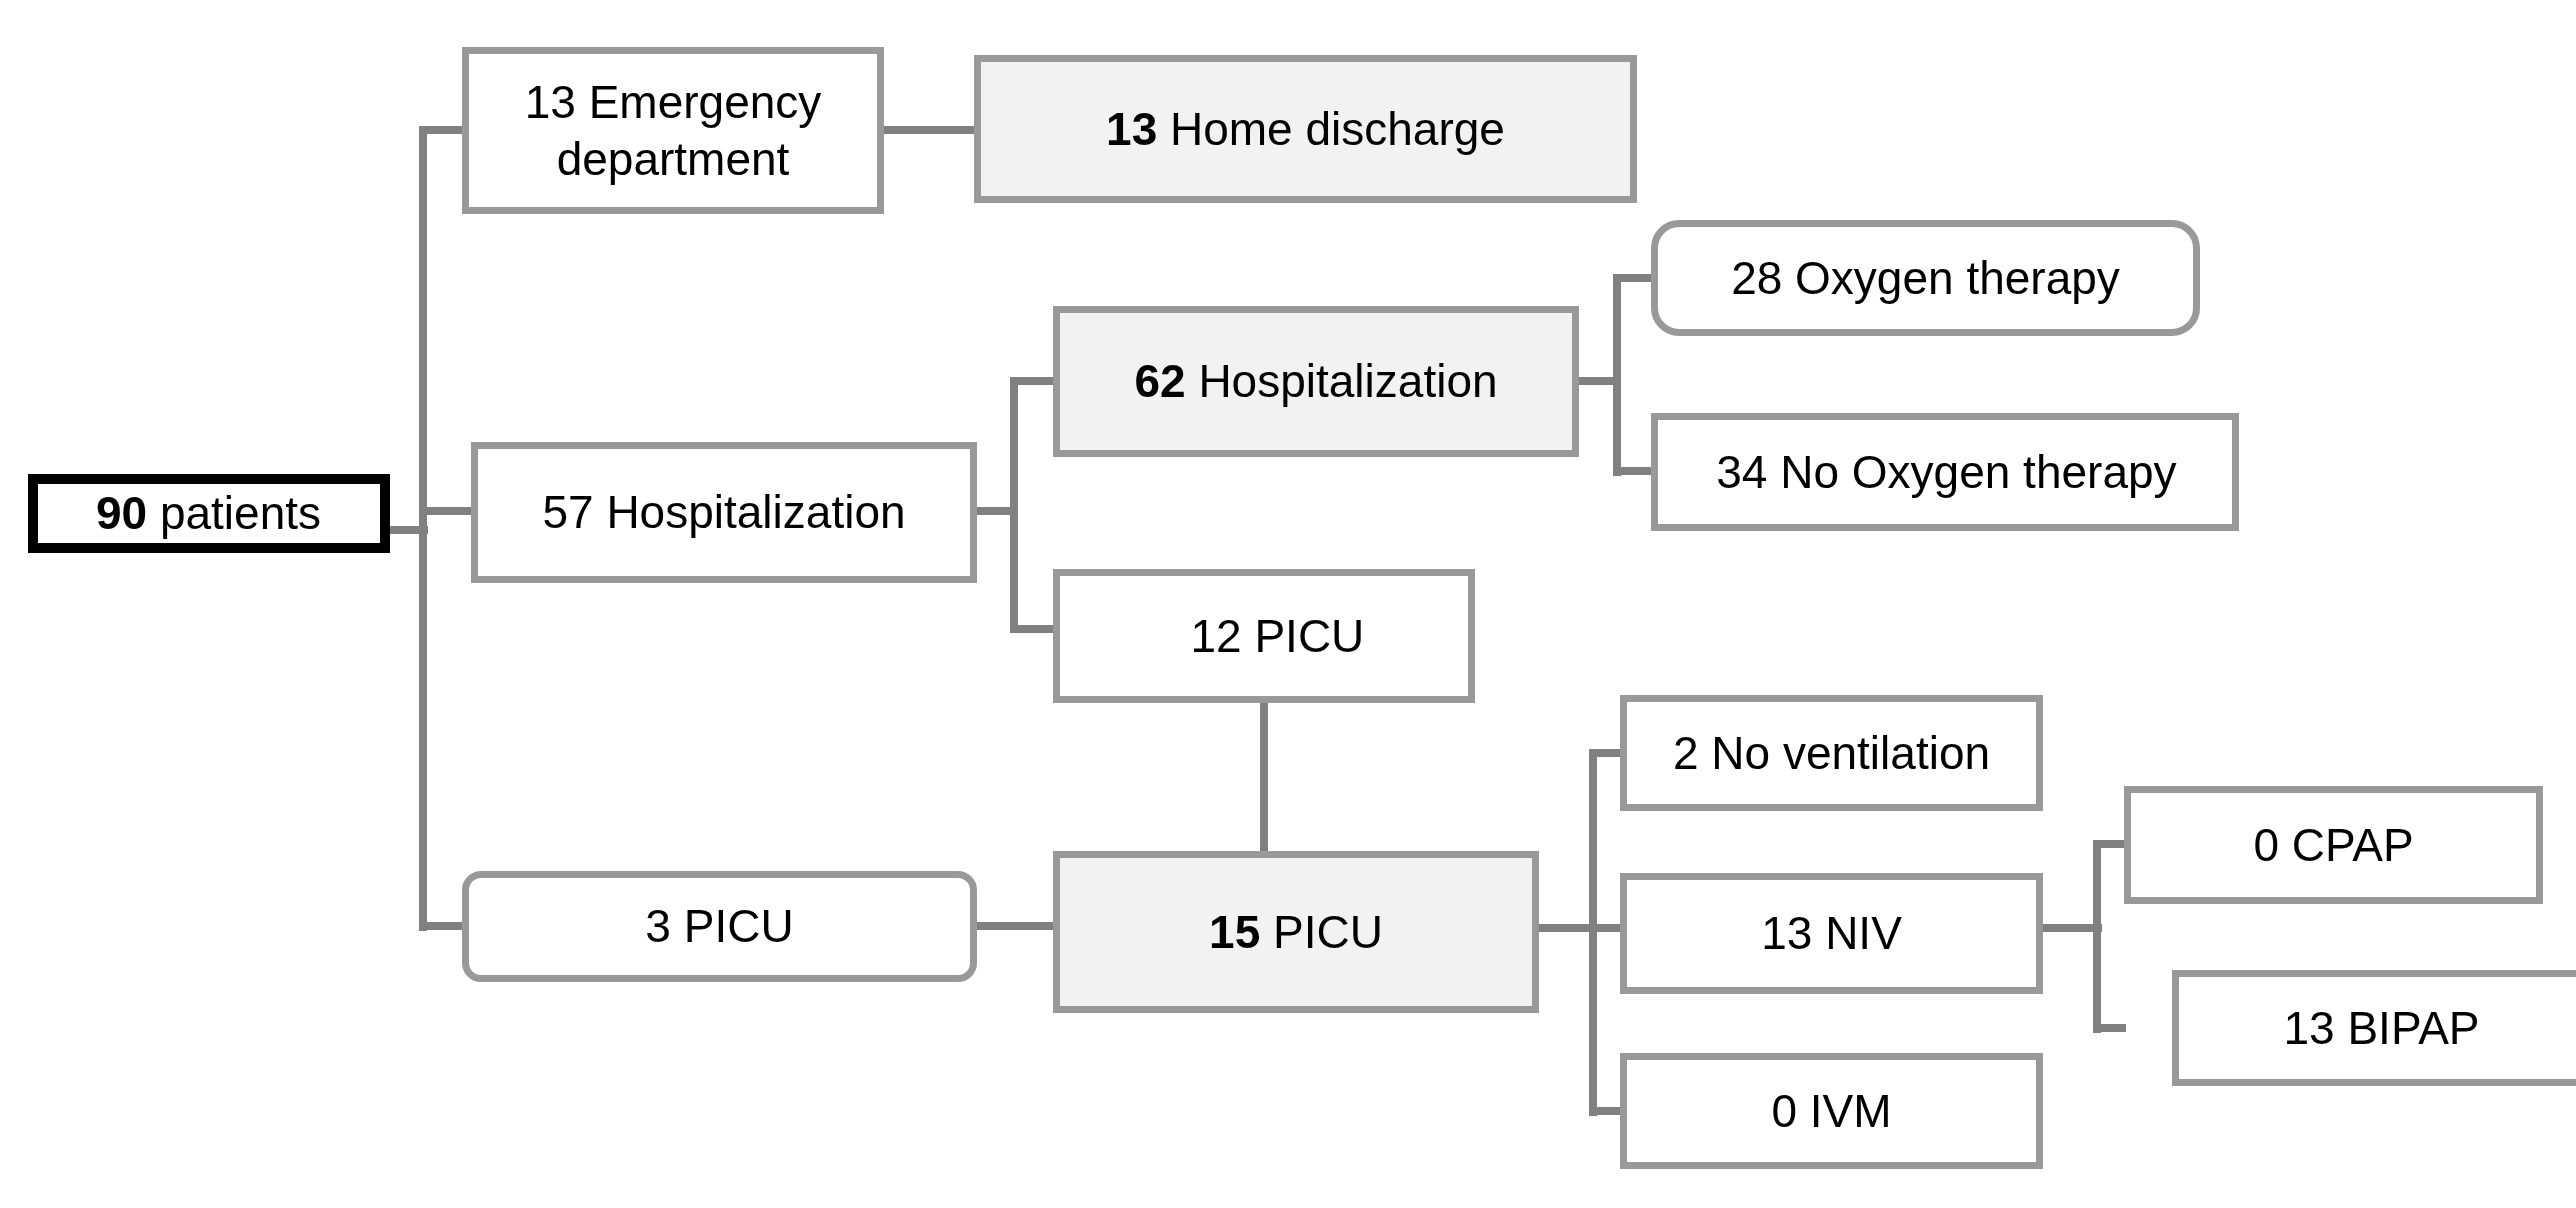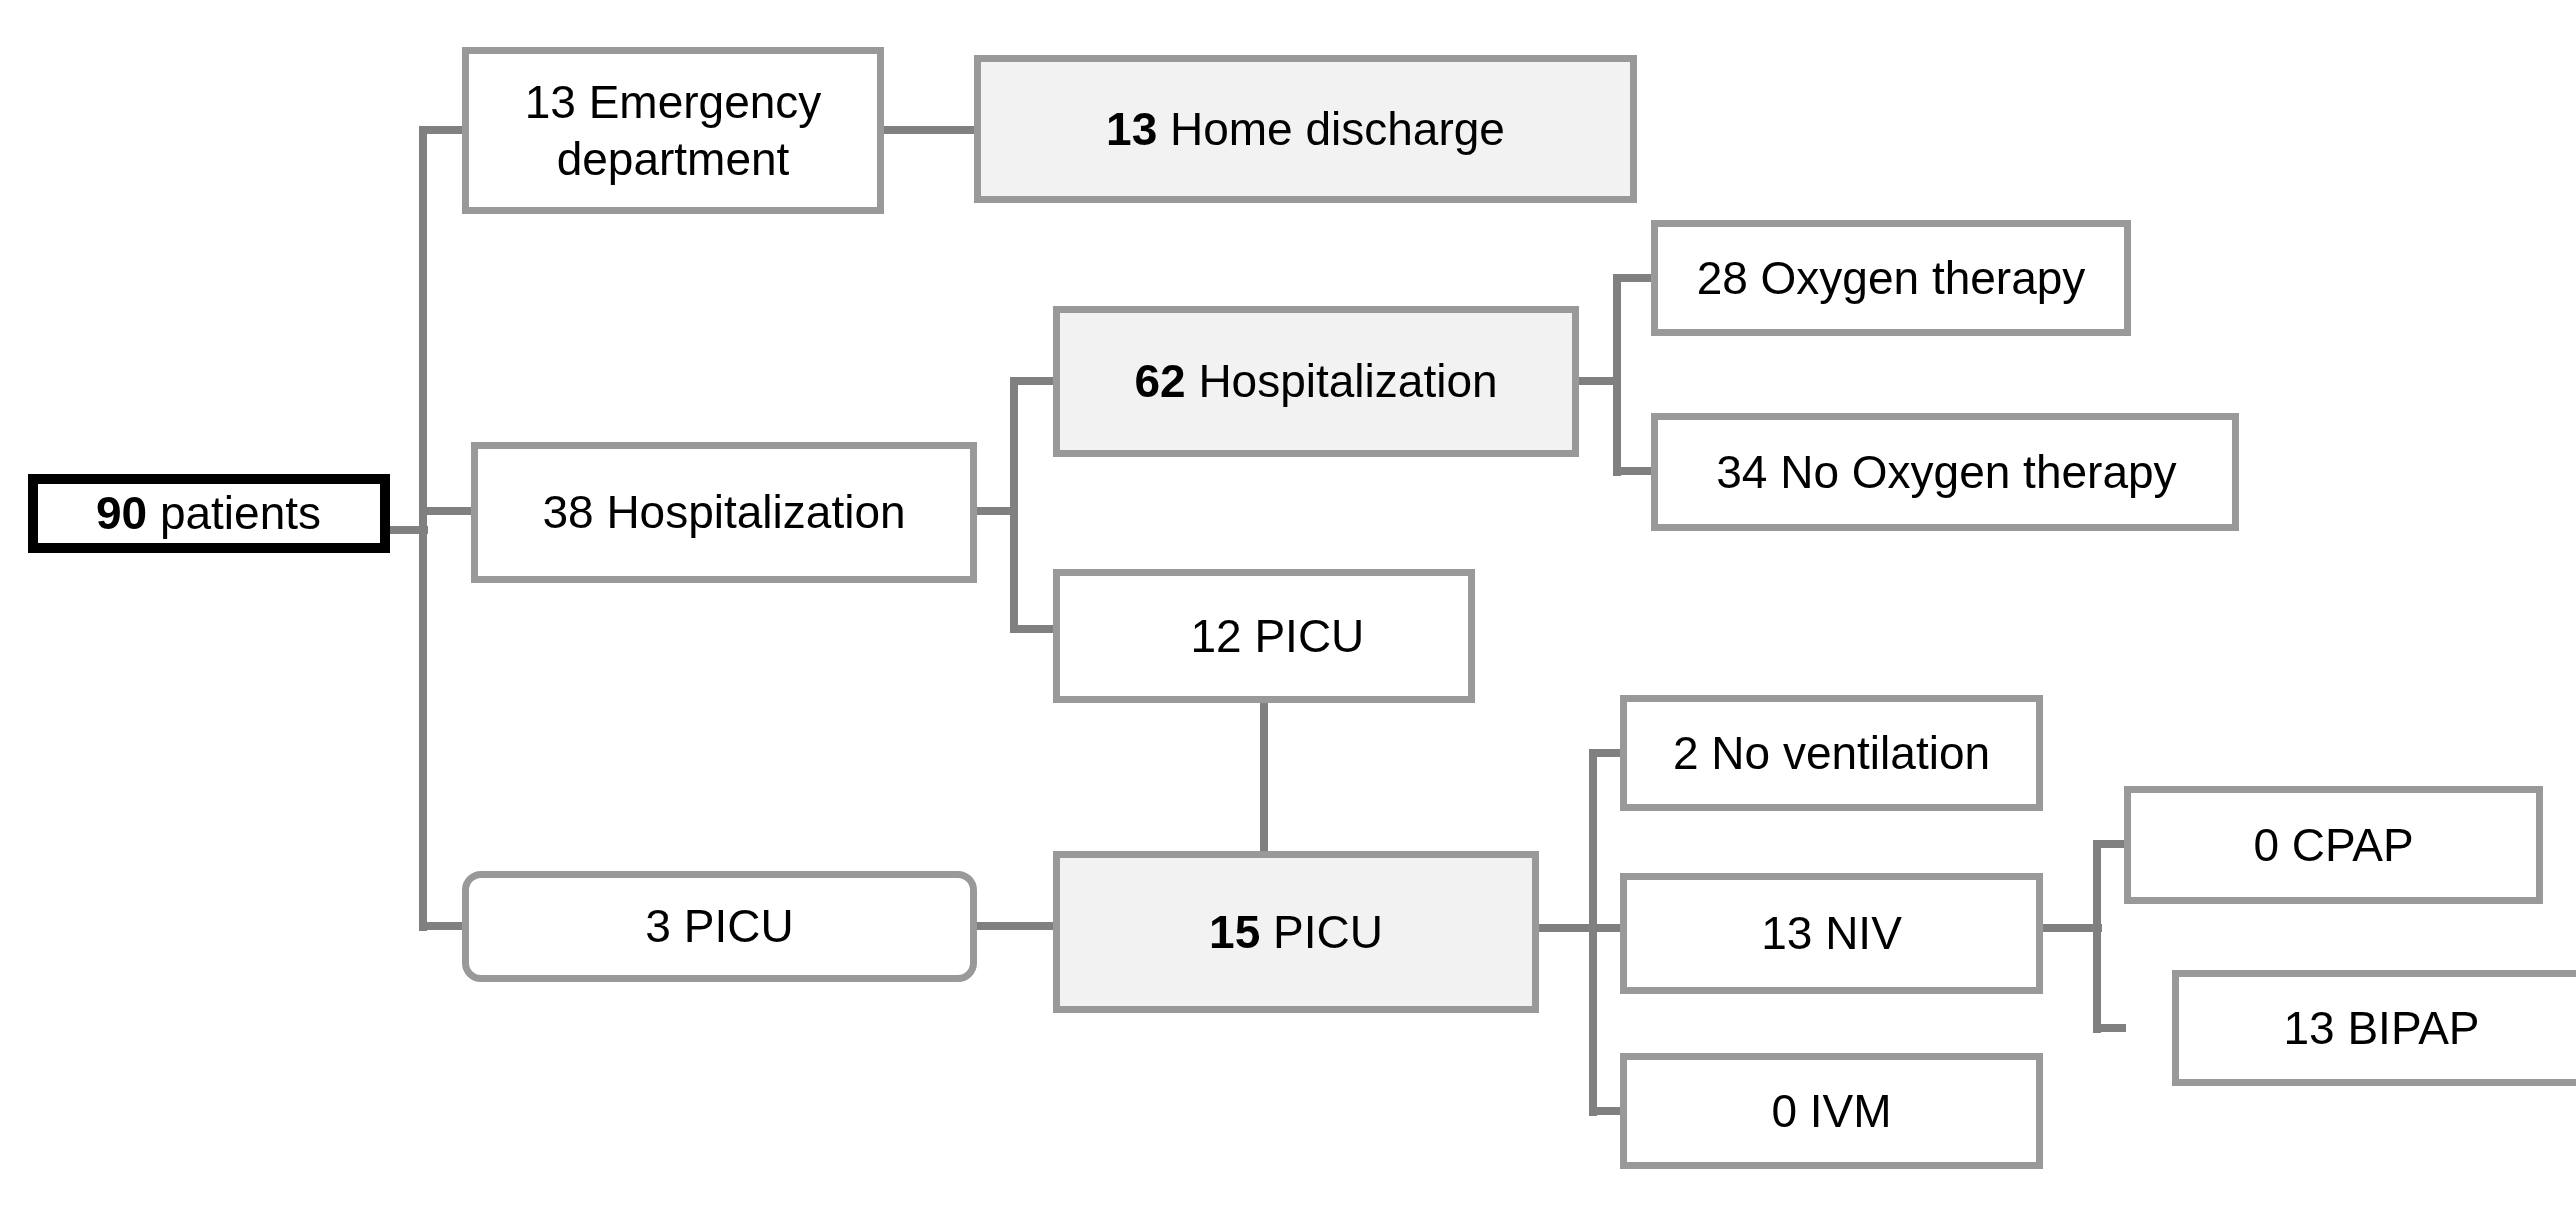--- a/index.html
+++ b/index.html
@@ -74,28 +74,28 @@
 
   <div class="node" style="left:462px;top:47px;width:422px;height:167px;">
     <span><span class="num">13</span>  <span>Emergency department</span></span>
   </div>
 
   <div class="node shaded boldnum" style="left:974px;top:55px;width:663px;height:148px;">
     <span><span class="num">13</span> <span>Home discharge</span></span>
   </div>
 
   <div class="node" style="left:471px;top:442px;width:506px;height:141px;">
-    <span><span class="num">38</span> <span>Hospitalization</span></span>
+    <span><span class="num">57</span> <span>Hospitalization</span></span>
   </div>
 
   <div class="node shaded boldnum" style="left:1053px;top:306px;width:526px;height:151px;">
     <span><span class="num">62</span> <span>Hospitalization</span></span>
   </div>
 
-  <div class="node" style="left:1651px;top:220px;width:480px;height:116px;">
+  <div class="node" style="left:1651px;top:220px;width:549px;height:116px;border-radius:28px;">
     <span><span class="num">28</span> <span>Oxygen therapy</span></span>
   </div>
 
   <div class="node" style="left:1651px;top:413px;width:588px;height:118px;padding-left:12px;">
     <span><span class="num">34</span> <span>No Oxygen therapy</span></span>
   </div>
 
   <div class="node" style="left:1053px;top:569px;width:422px;height:134px;padding-left:36px;">
     <span><span class="num">12</span> <span>PICU</span></span>
   </div>

